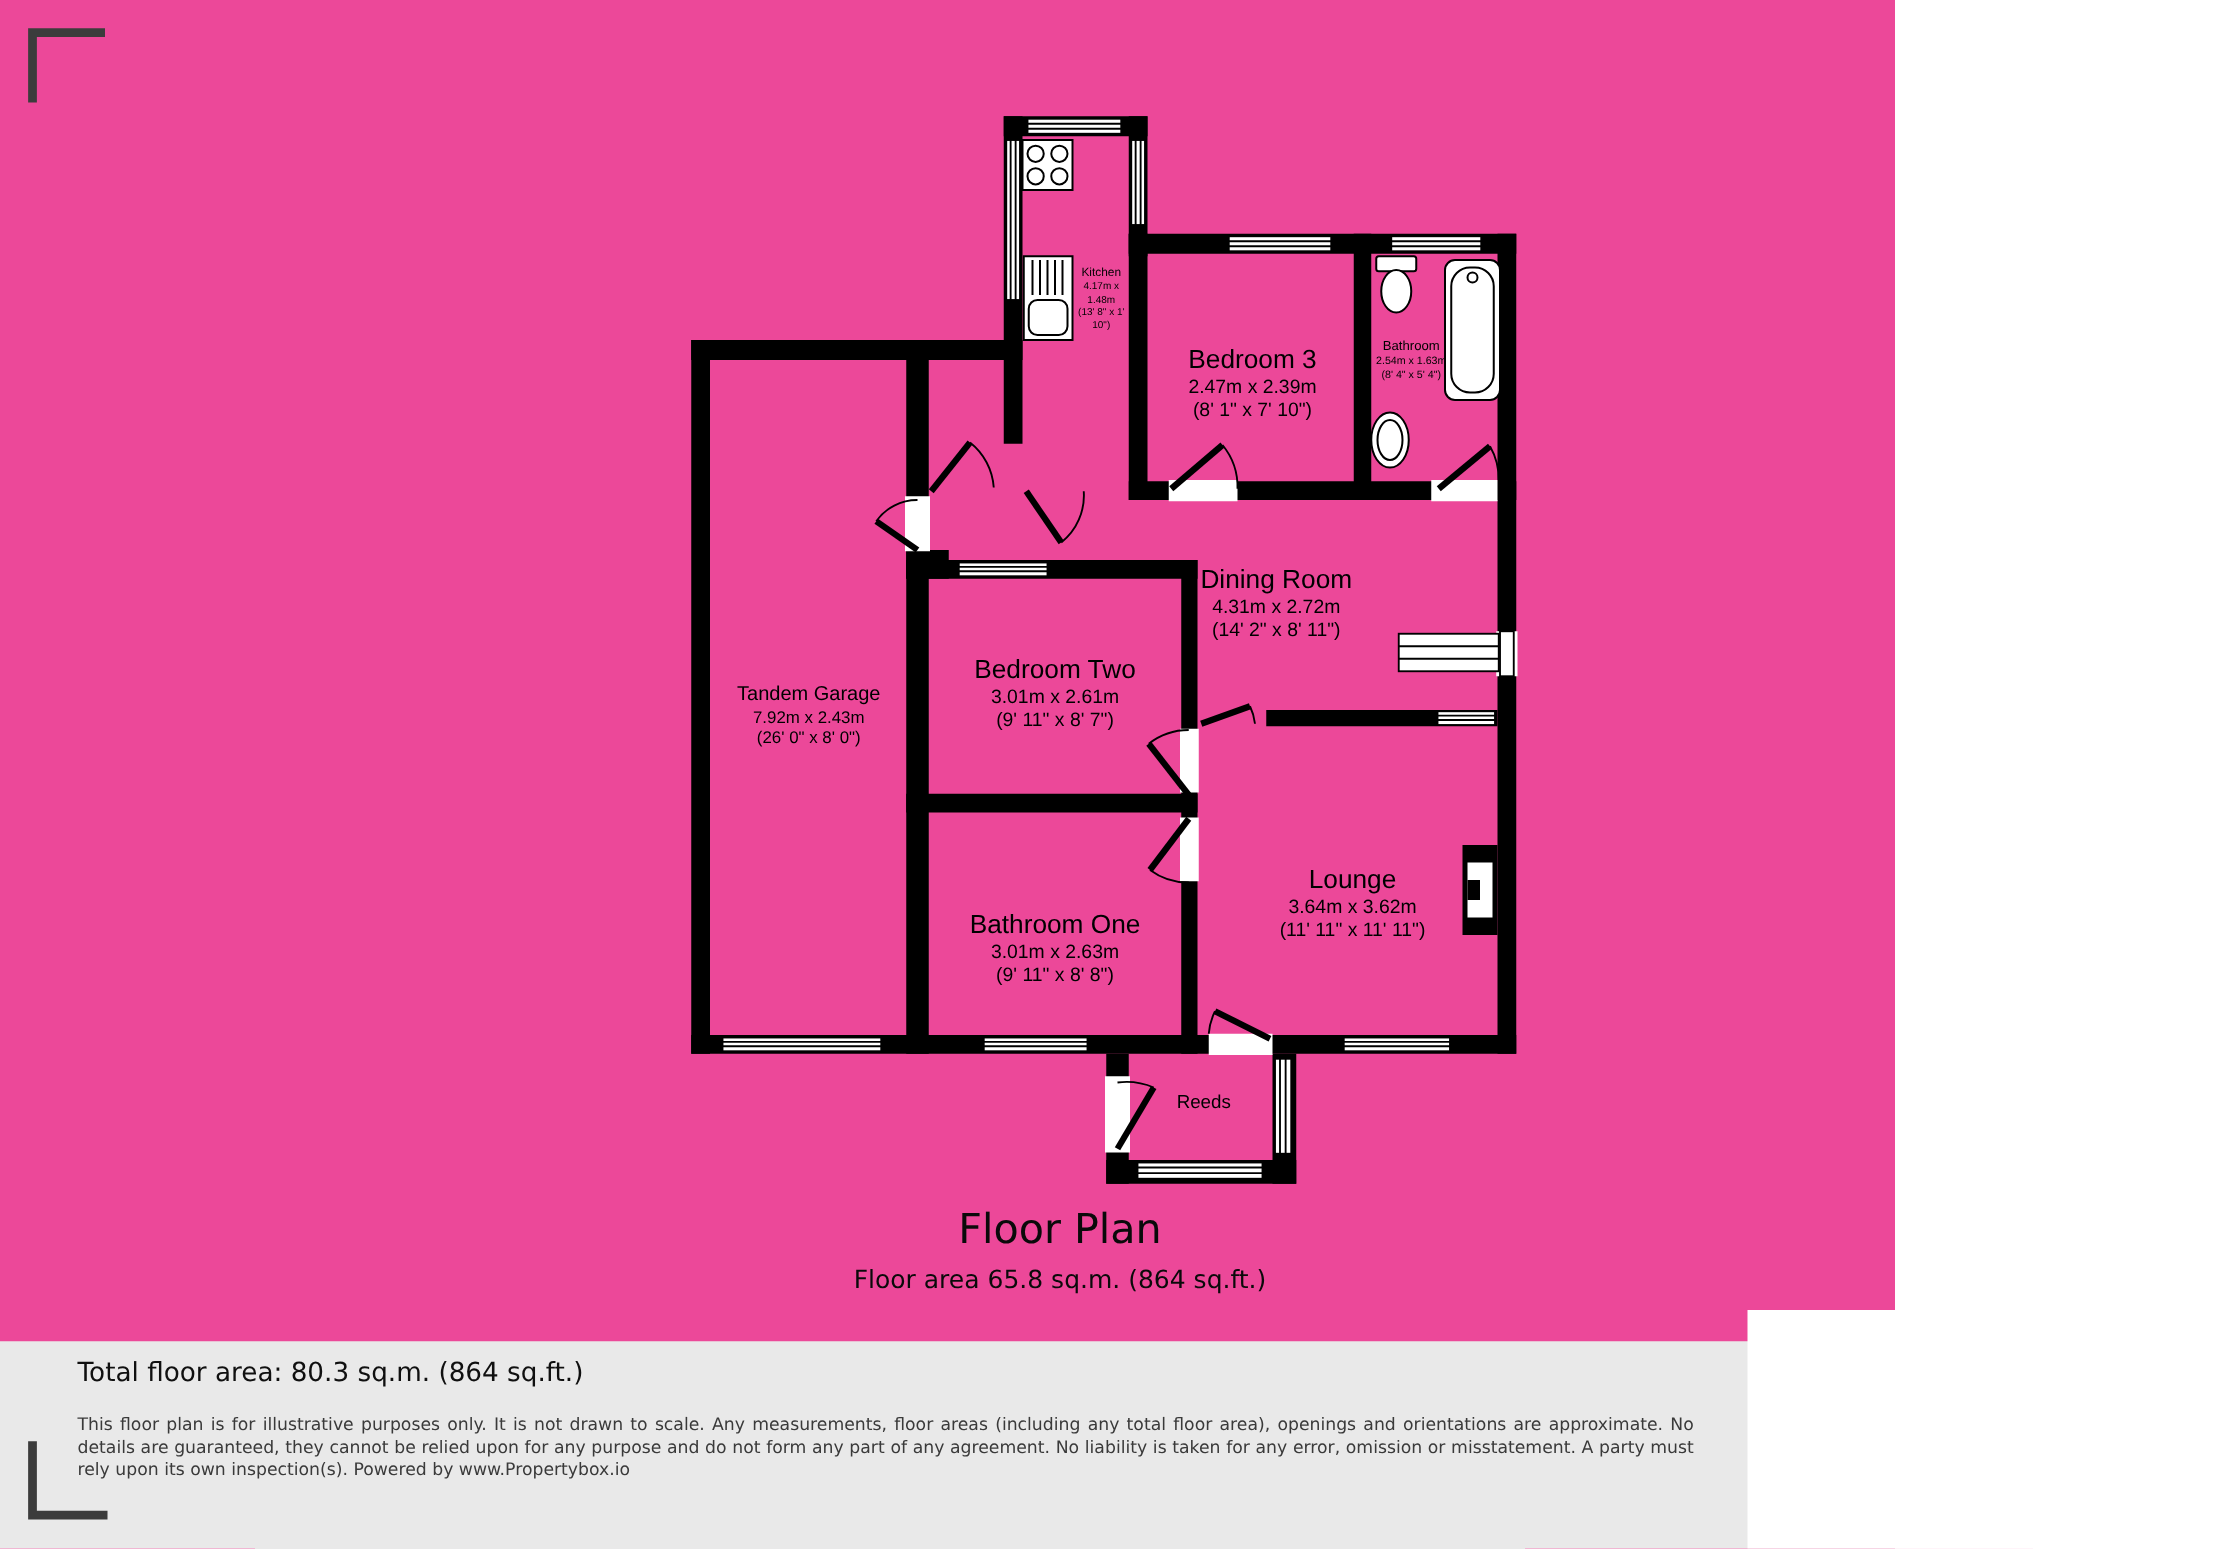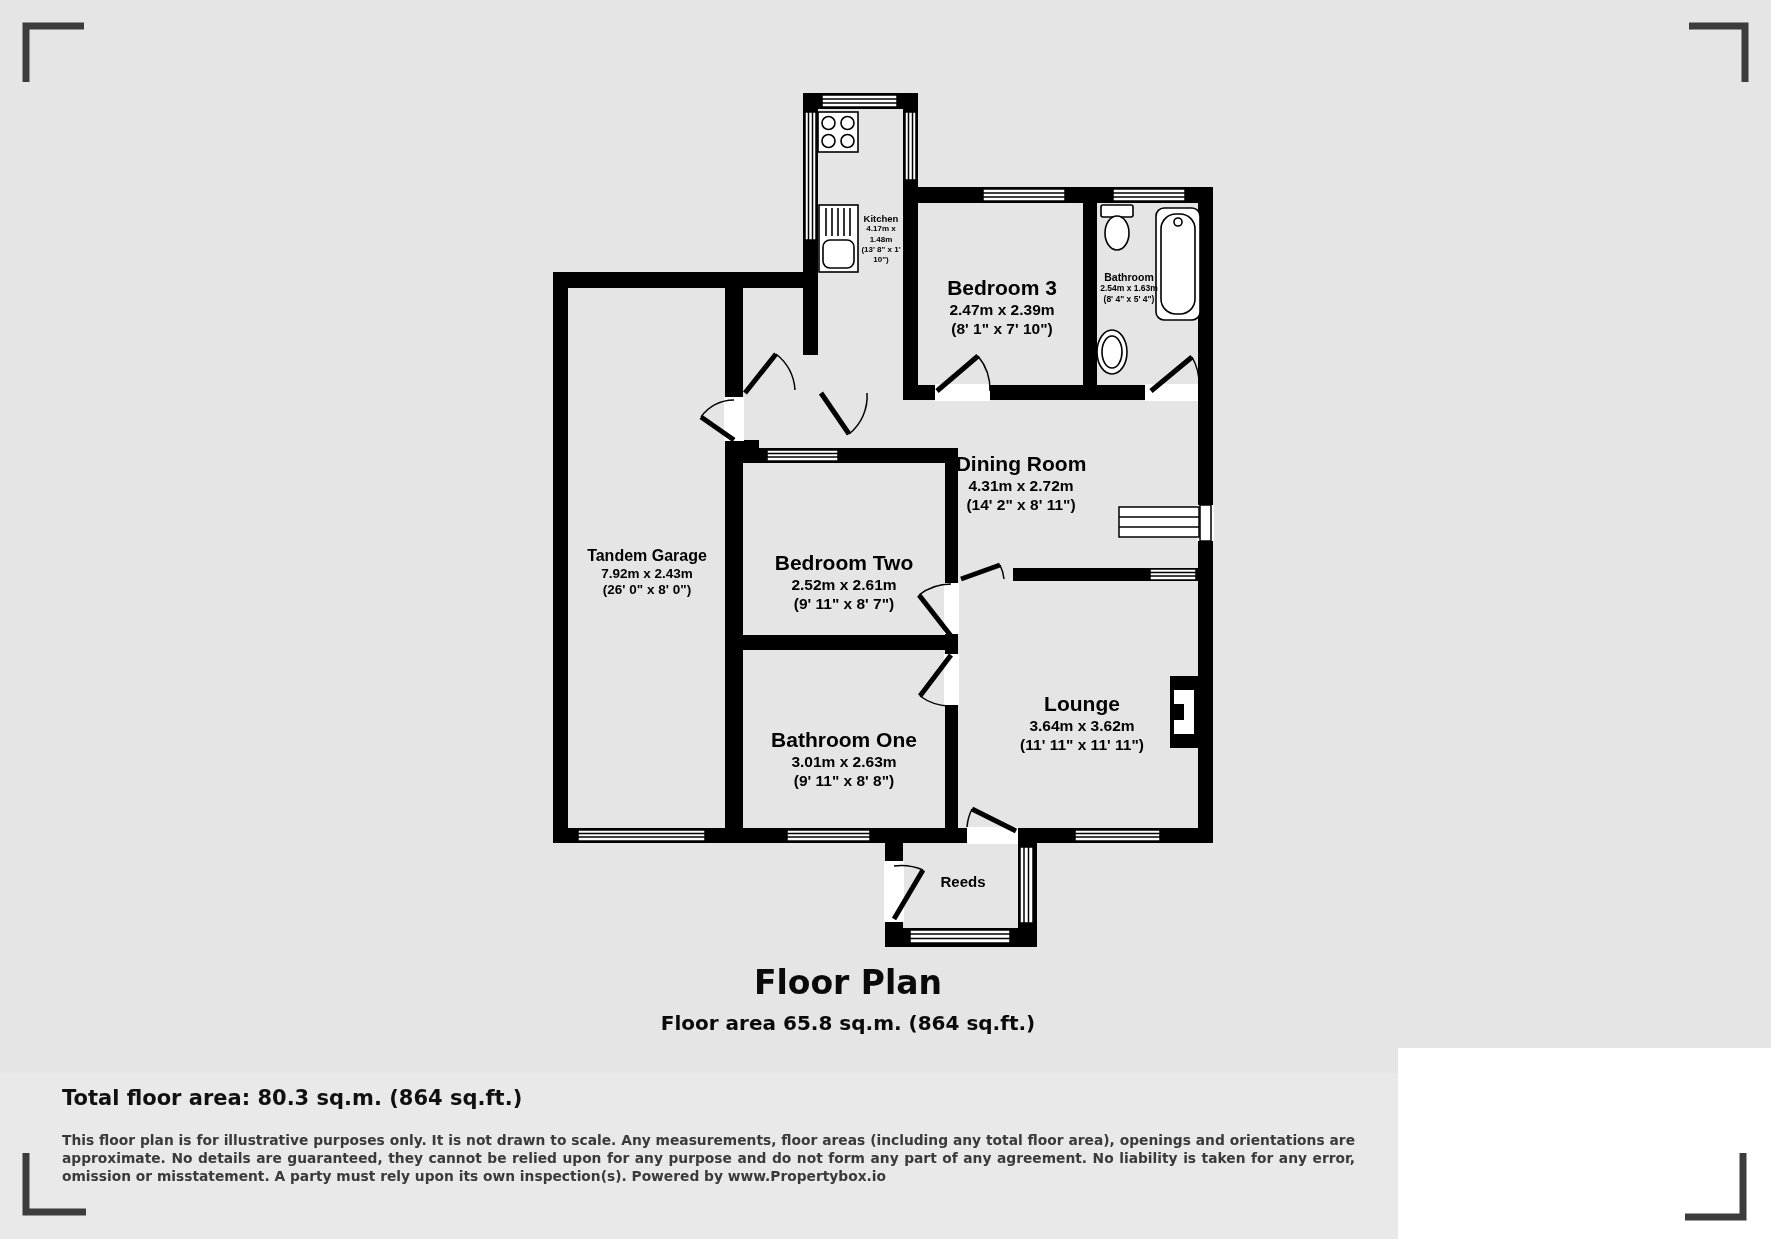--- a/index.html
+++ b/index.html
@@ -1,17 +1,17 @@
 <!DOCTYPE html>
 <html><head>
 <meta charset="utf-8">
 <style>
   html,body{margin:0;padding:0;background:#fff;}
-  #stage{position:relative;width:1771px;height:1239px;background:#e5e5e5;overflow:hidden;
-         font-family:"Liberation Sans",sans-serif;color:#000;font-weight:bold;}
+  #stage{position:relative;width:1516px;height:1239px;background:#ec4899;overflow:hidden;
+         font-family:"Liberation Sans",sans-serif;color:#000;}
   
   #footer-band{position:absolute;left:0;top:1073px;width:1771px;height:166px;background:#e9e9e9;z-index:1;}
   #logo-box{position:absolute;left:1398px;top:1048px;width:373px;height:191px;background:#ffffff;z-index:2;}
   
   #plan-svg{position:absolute;left:0;top:0;z-index:3;}
   
   .txt{position:absolute;z-index:4;}
   .room-label{position:absolute;z-index:4;text-align:center;transform:translateX(-50%);white-space:nowrap;}
   .room-name{font-size:21px;line-height:1.18;color:#000;}
   .room-metric,.room-imperial{font-size:15.5px;line-height:1.22;color:#000;}
@@ -253,23 +253,23 @@
     <div class="room-metric">2.54m x 1.63m</div>
     <div class="room-imperial">(8' 4" x 5' 4")</div>
   </div>
 
   <div class="room-label" style="left:1021px;top:452px;">
     <div class="room-name">Dining Room</div>
     <div class="room-metric">4.31m x 2.72m</div>
     <div class="room-imperial">(14' 2" x 8' 11")</div>
   </div>
 
-  <div class="room-label" style="left:844px;top:551px;">
+  <div class="room-label" style="left:844px;top:524px;">
     <div class="room-name">Bedroom Two</div>
-    <div class="room-metric">2.52m x 2.61m</div>
+    <div class="room-metric">3.01m x 2.61m</div>
     <div class="room-imperial">(9' 11" x 8' 7")</div>
   </div>
 
   <div class="room-label mid" style="left:647px;top:547px;">
     <div class="room-name">Tandem Garage</div>
     <div class="room-metric">7.92m x 2.43m</div>
     <div class="room-imperial">(26' 0" x 8' 0")</div>
   </div>
 
   <div class="room-label" style="left:844px;top:728px;">

